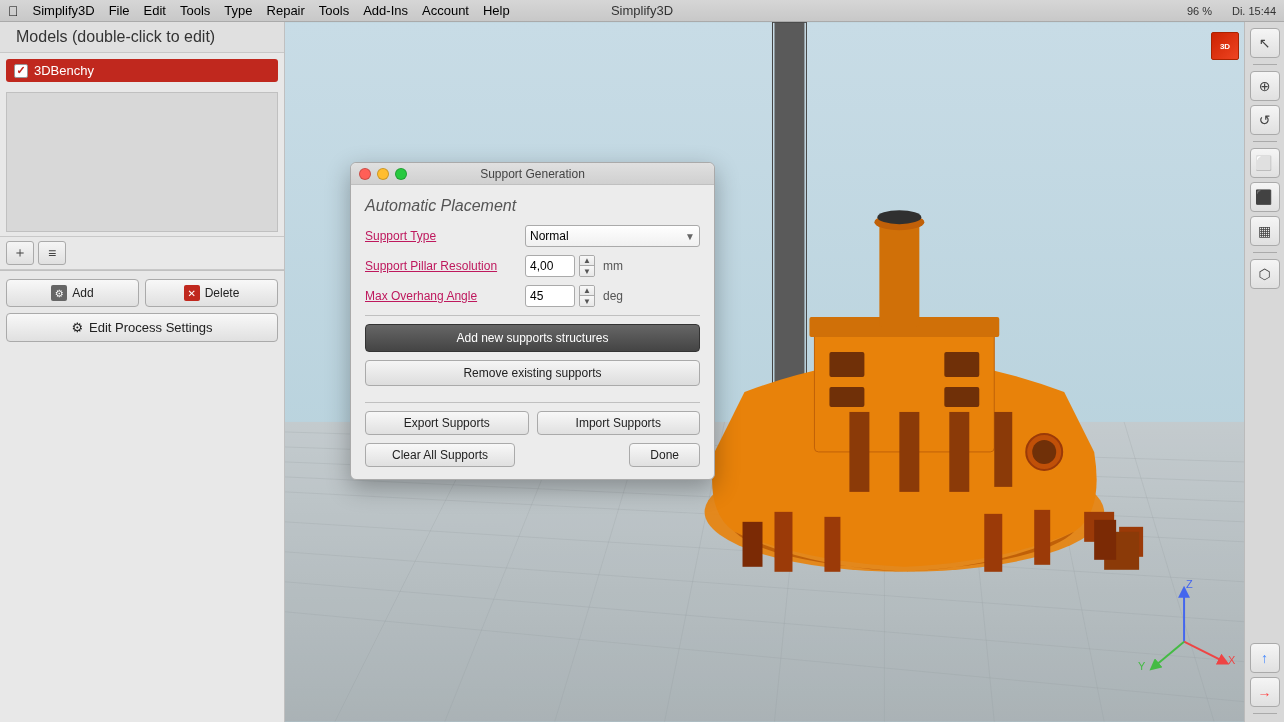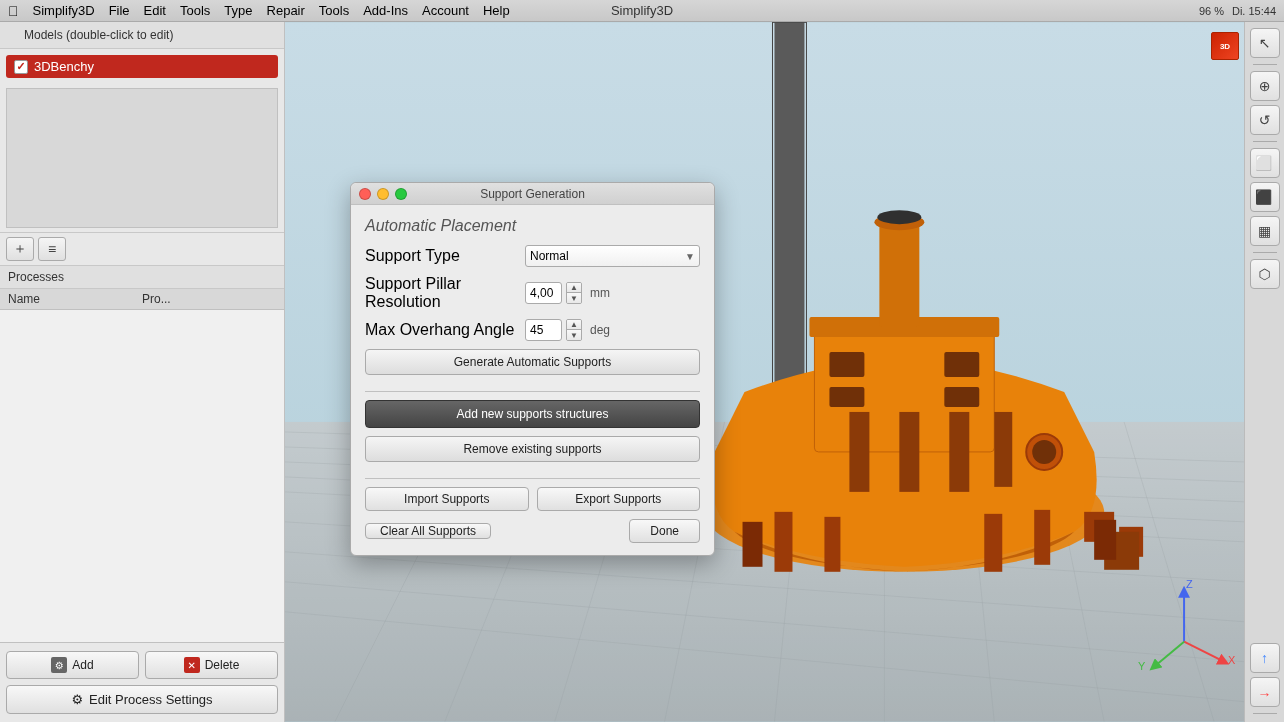--- a/index.html
+++ b/index.html
@@ -47,21 +47,21 @@
       position: absolute;
       left: 50%;
       transform: translateX(-50%);
       font-size: 13px;
       font-weight: 500;
       color: #333;
     }
     .title-bar-right {
       display: flex;
       align-items: center;
-      gap: 8px;
+      gap: 20px;
       margin-left: auto;
       font-size: 11px;
       color: #333;
     }
 
     
     .app-window {
       display: flex;
       height: calc(722px - 22px);
       position: relative;
@@ -71,22 +71,22 @@
     .sidebar {
       width: 285px;
       background: #e8e8e8;
       border-right: 1px solid #c0c0c0;
       display: flex;
       flex-direction: column;
       flex-shrink: 0;
     }
 
     .sidebar-section-title {
-      padding: 6px 24px;
-      font-size: 12px;
+      padding: 6px 16px;
+      font-size: 16px;
       color: #333;
       background: #e0e0e0;
       border-bottom: 1px solid #c8c8c8;
     }
 
     .models-list {
       padding: 6px;
       flex-shrink: 0;
     }
 
@@ -284,21 +284,21 @@
     
     .dialog-overlay {
       position: absolute;
       top: 0; left: 0; right: 0; bottom: 0;
       pointer-events: none;
       z-index: 50;
     }
 
     .dialog {
       position: absolute;
-      top: 160px;
+      top: 140px;
       left: 65px;
       width: 365px;
       background: #ececec;
       border: 1px solid #aaa;
       border-radius: 6px;
       box-shadow: 0 8px 24px rgba(0,0,0,0.3);
       pointer-events: all;
     }
 
     .dialog-titlebar {
@@ -347,24 +347,25 @@
       margin-bottom: 10px;
     }
 
     .form-row {
       display: flex;
       align-items: center;
       margin-bottom: 8px;
     }
 
     .form-label {
-      font-size: 16px;
-      color: #000000;
+      font-size: 12px;
+      color: #be185d;
       width: 160px;
       flex-shrink: 0;
+      text-decoration: underline;
     }
 
     .form-control-group {
       display: flex;
       align-items: center;
       gap: 4px;
       flex: 1;
     }
 
     .select-control {
@@ -380,21 +381,21 @@
       align-items: center;
       justify-content: space-between;
     }
 
     .select-arrow {
       font-size: 10px;
       color: #666;
     }
 
     .num-input {
-      width: 37px;
+      width: 50px;
       height: 22px;
       border: 1px solid #aaa;
       border-radius: 3px;
       background: white;
       font-size: 12px;
       padding: 0 4px;
       text-align: left;
     }
 
     .stepper {
@@ -482,22 +483,22 @@
     }
 
     .dialog-footer {
       display: flex;
       justify-content: space-between;
       align-items: center;
       margin-top: 8px;
     }
 
     .footer-left-btn {
-      height: 16px;
-      padding: 0 14px;
+      height: 24px;
+      padding: 0 26px;
       background: linear-gradient(to bottom, #f8f8f8, #e0e0e0);
       border: 1px solid #aaa;
       border-radius: 4px;
       font-size: 12px;
       cursor: pointer;
       color: #222;
     }
 
     .footer-right-btn {
       height: 24px;
@@ -566,30 +567,20 @@
       </div>
     </div>
 
     <div class="model-preview"></div>
 
     <div class="sidebar-toolbar">
       <div class="toolbar-btn-small">＋</div>
       <div class="toolbar-btn-small">≡</div>
     </div>
 
-    <div class="processes-section">
-      <div class="processes-header">
-        <span class="processes-title">Processes</span>
-      </div>
-      <div class="processes-table-header">
-        <span class="processes-col">Name</span>
-        <span class="processes-col">Pro...</span>
-      </div>
-      <div class="processes-content"></div>
-    </div>
 
     <div class="sidebar-bottom">
       <div class="bottom-buttons">
         <button class="mac-btn">
           <div class="mac-btn-icon">⚙</div>
           <span>Add</span>
         </button>
         <button class="mac-btn">
           <div class="mac-btn-icon" style="background:#c0281e;">✕</div>
           <span>Delete</span>
@@ -753,39 +744,38 @@
               <input type="text" class="num-input" value="45" style="">
               <div class="stepper">
                 <button class="stepper-up">▲</button>
                 <button class="stepper-down">▼</button>
               </div>
               <span class="unit-label">deg</span>
             </div>
           </div>
 
           
-          <button class="dialog-button">Generate Automatic Supports</button>
 
           <div class="dialog-separator"></div>
 
           
 
           
           <button class="dialog-button-dark">Add new supports structures</button>
 
           
           <button class="dialog-button">Remove existing supports</button>
 
           <div class="dialog-separator"></div>
 
           
 
           <div class="button-row">
+            <button class="half-btn">Export Supports</button>
             <button class="half-btn">Import Supports</button>
-            <button class="half-btn">Export Supports</button>
           </div>
 
           
           <div class="dialog-footer">
             <button class="footer-left-btn">Clear All Supports</button>
             <button class="footer-right-btn">Done</button>
           </div>
         </div>
       </div>
     </div>

